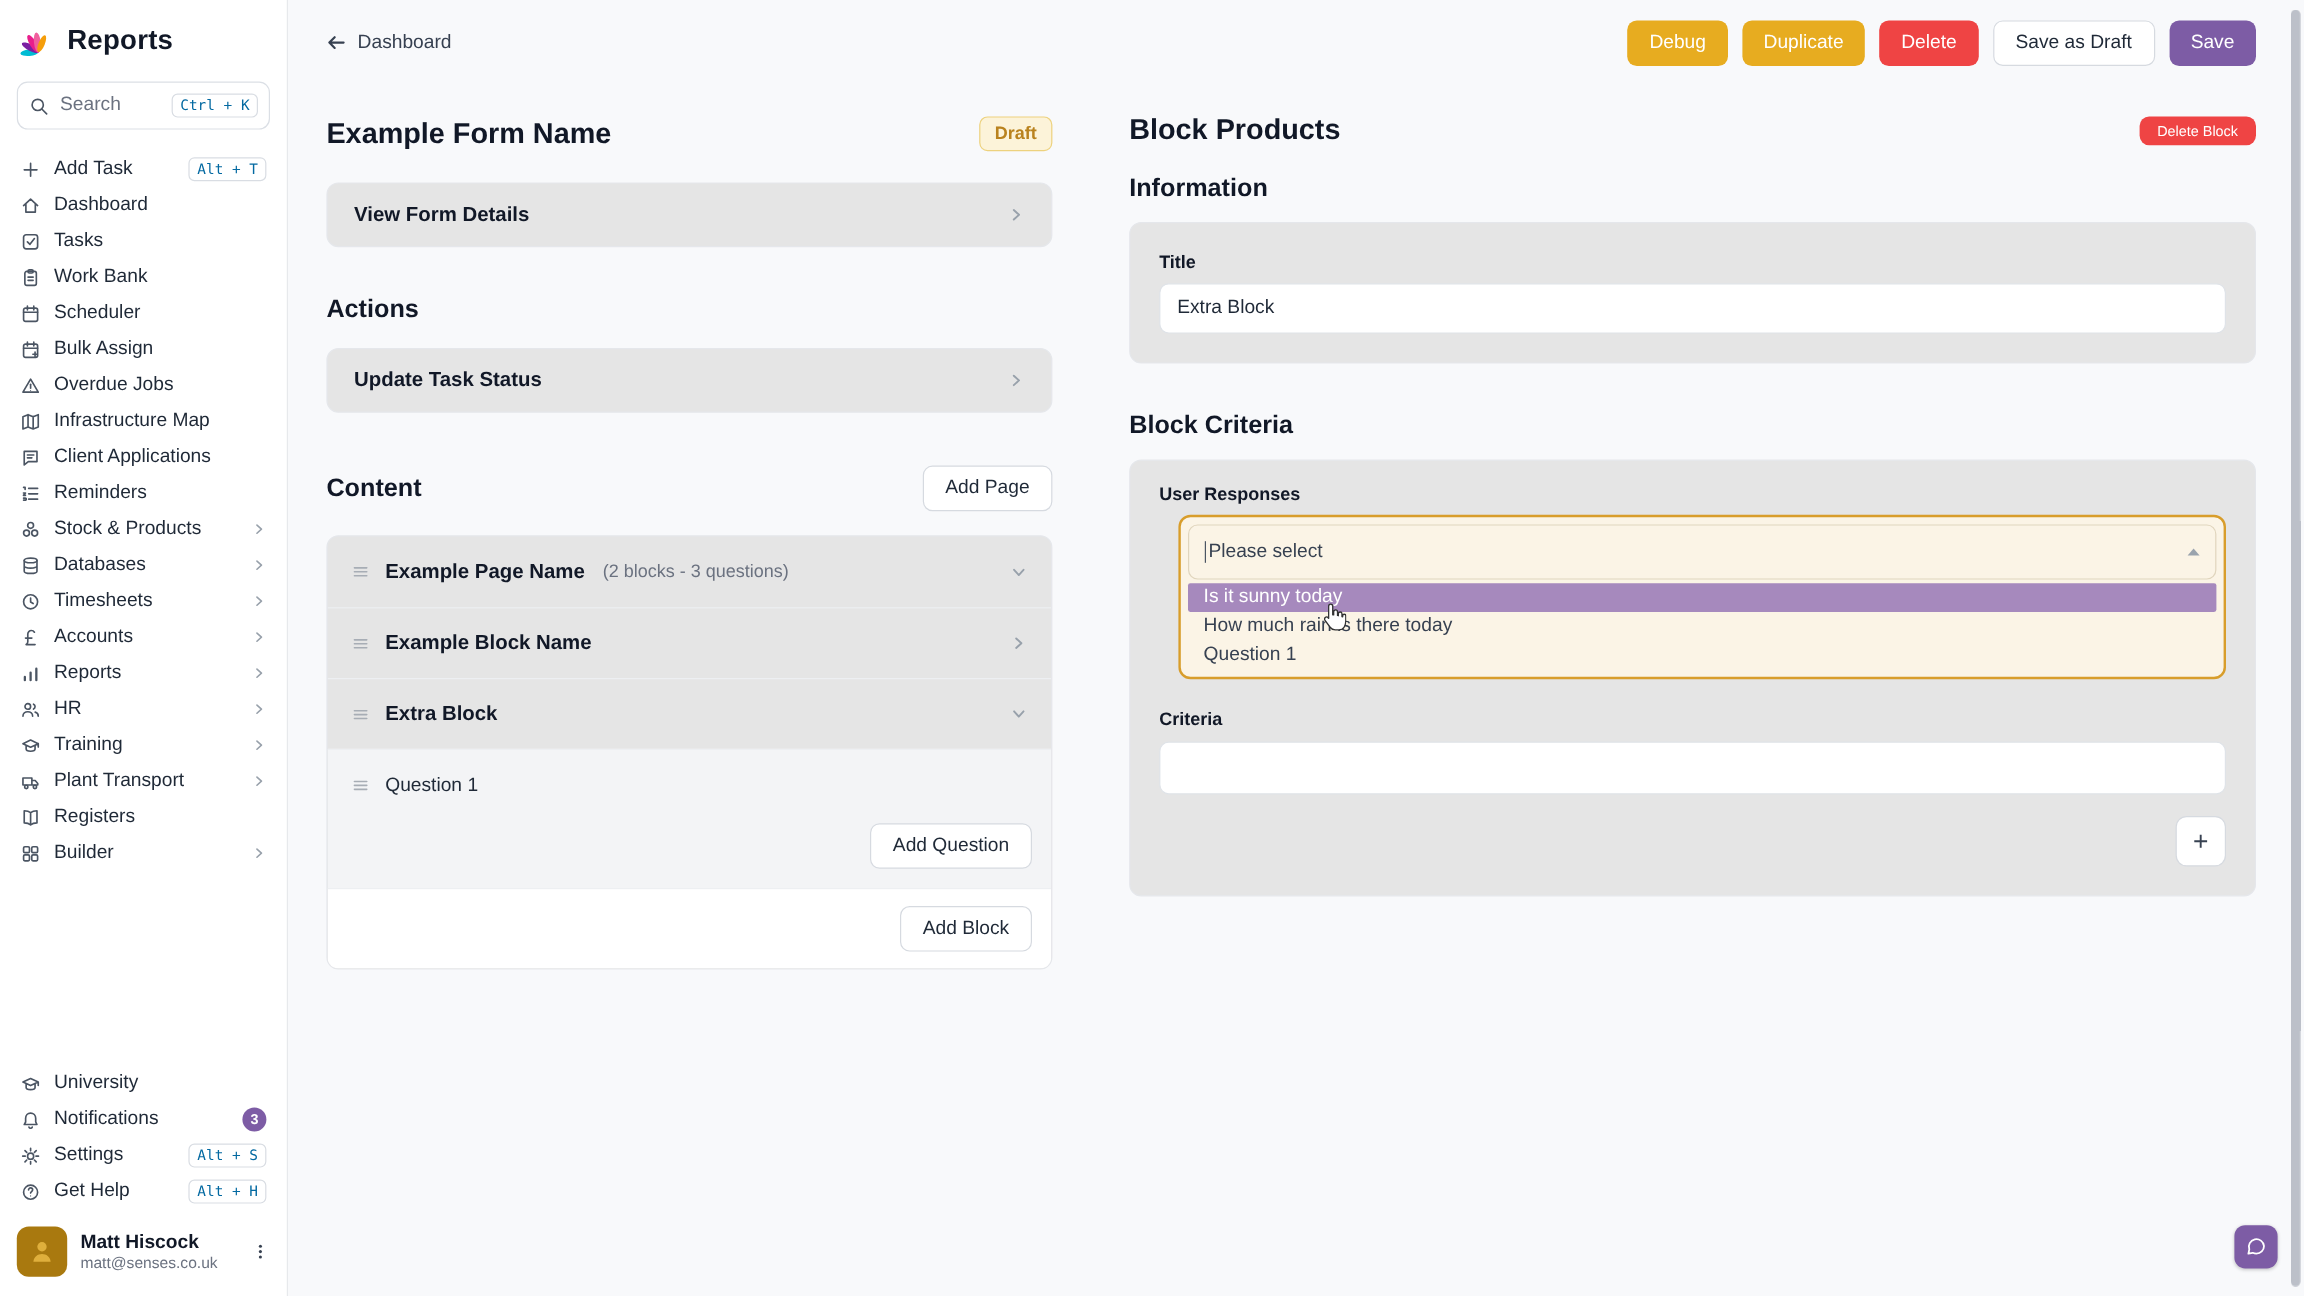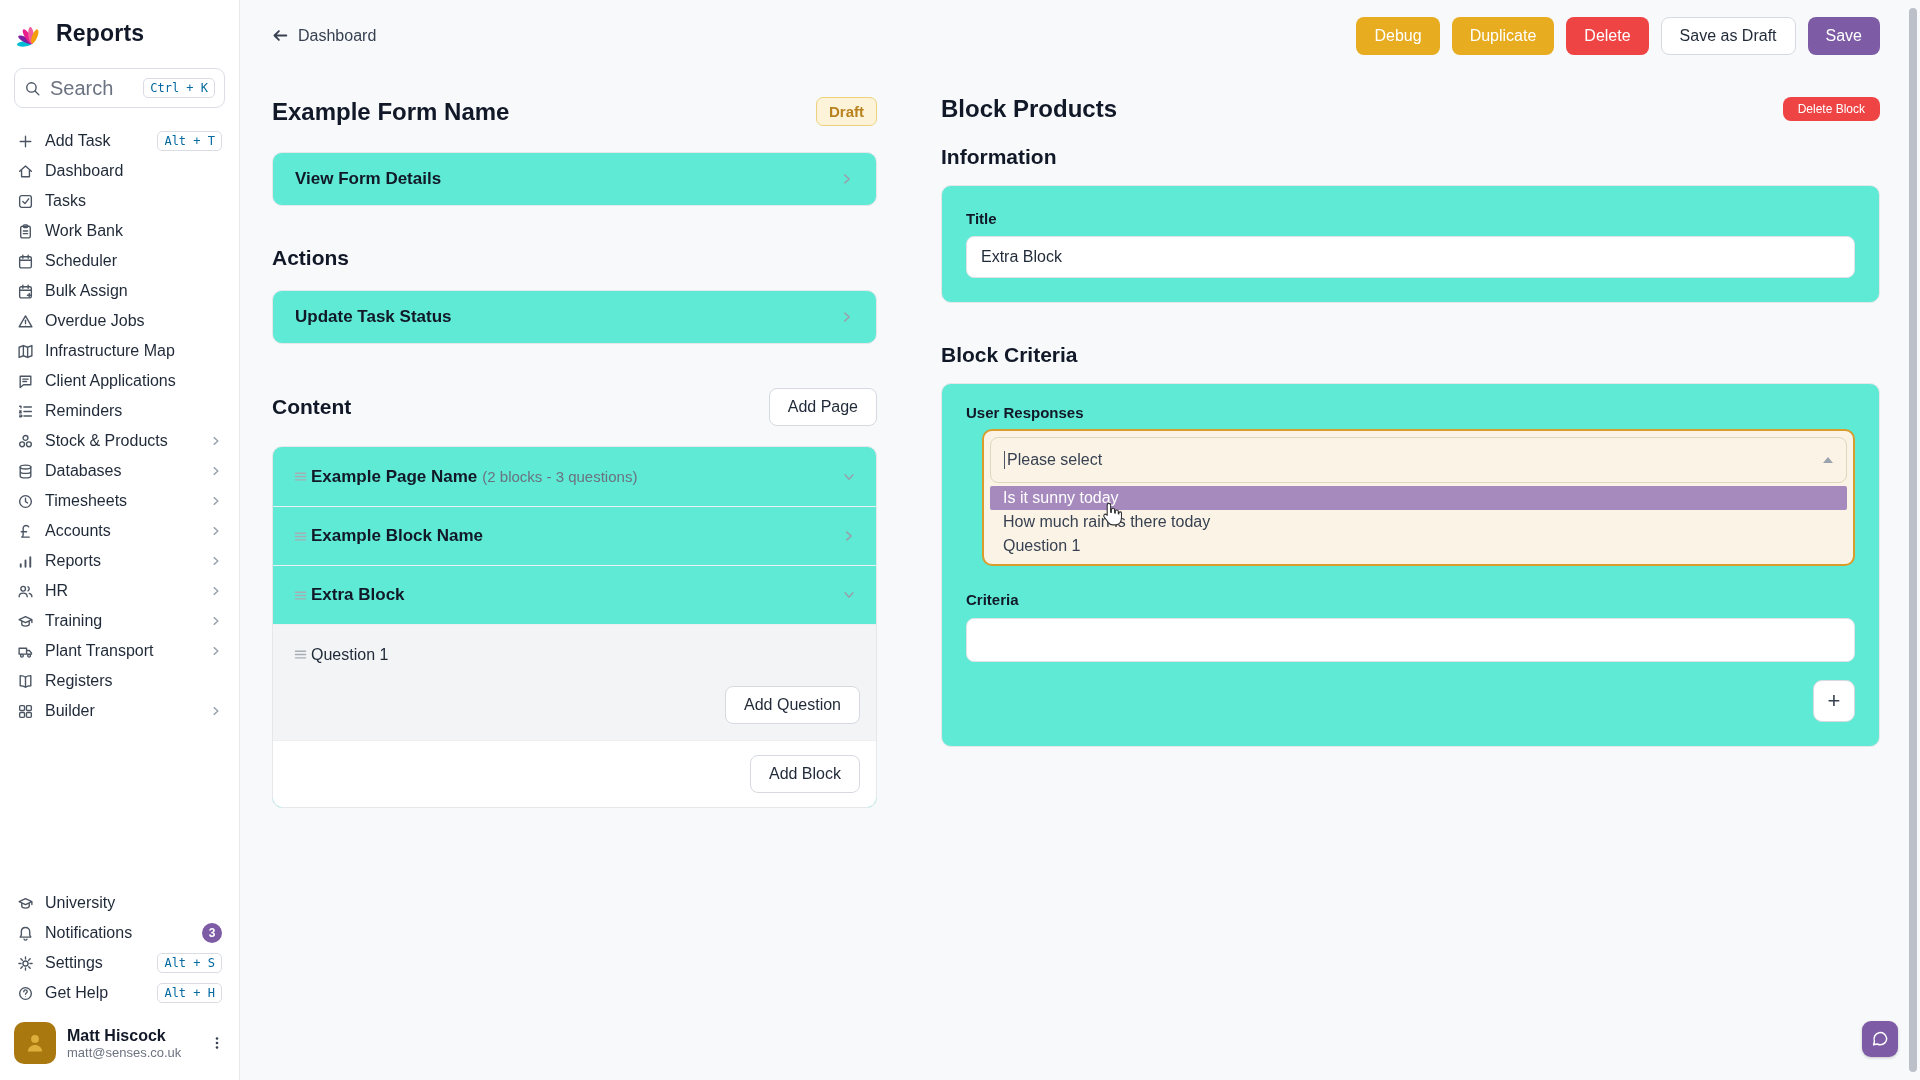--- a/index.html
+++ b/index.html
@@ -7,21 +7,21 @@
     font-family:"Liberation Sans", sans-serif; color:#1f2937; background:#f8f9fb; }
   .app { display:flex; width:100%; height:100%; }
 
   
   .sidebar { width:240px; min-width:240px; background:#ffffff; border-right:1px solid #e7e9ec;
     display:flex; flex-direction:column; padding:14px 14px 16px; }
   .logo-row { display:flex; align-items:center; gap:10px; margin:4px 2px 20px; cursor:pointer; }
   .logo-text { font-size:23px; font-weight:700; color:#111827; letter-spacing:.2px; }
   .searchbox { display:flex; align-items:center; gap:9px; height:40px; border:1px solid #dbdfe5;
     border-radius:9px; padding:0 9px; background:#fff; cursor:text; }
-  .search-ph { font-size:20px; color:#6b7280; }
+  .search-ph { font-size:16px; color:#6b7280; }
   .kbd { margin-left:auto; font-family:"DejaVu Sans Mono", monospace; font-size:12px; color:#0369a1;
     border:1px solid #d9dde3; border-radius:5px; padding:2px 6px; background:#fff; white-space:nowrap; }
   nav { margin-top:18px; display:flex; flex-direction:column; }
   .nav-item { display:flex; align-items:center; gap:11px; height:30px; font-size:16px; color:#1f2937;
     padding:0 3px; cursor:pointer; border-radius:6px; }
   .nav-item .kbd { margin-left:auto; }
   .ni { width:17px; height:17px; flex:none; stroke:#4b5563; fill:none; stroke-width:1.3;
     stroke-linecap:round; stroke-linejoin:round; }
   .chev { margin-left:auto; width:12px; height:12px; stroke:#98a1ab; fill:none; stroke-width:1.8;
     stroke-linecap:round; stroke-linejoin:round; flex:none; }
@@ -52,30 +52,30 @@
   .col-left { width:605px; min-width:605px; }
   .col-right { flex:1; }
 
   h1 { font-size:24px; font-weight:700; color:#111827; }
   h2 { font-size:21px; font-weight:600; color:#111827; }
   .row-between { display:flex; align-items:center; justify-content:space-between; }
 
   .title-row { margin-top:26px; }
   .draft-badge { background:#fcf3d9; border:1px solid #edd27e; color:#b9821e; font-size:15px;
     font-weight:600; border-radius:7px; padding:5px 12px; }
-  .card { background:#5eead4; border:1px solid #e5e7eb; border-radius:10px; }
+  .card { background:#e5e5e5; border:1px solid #e5e7eb; border-radius:10px; }
   .link-card { margin-top:26px; height:54px; display:flex; align-items:center; padding:0 22px;
     cursor:pointer; }
   .link-card span { font-size:17px; font-weight:600; color:#111827; }
   .link-card .chev { width:14px; height:14px; }
   .mt-40 { margin-top:40px; }
   .content-head { margin-top:44px; }
 
   .list-card { margin-top:20px; overflow:hidden; }
-  .list-row { height:59px; display:flex; align-items:center; gap:3px; padding:0 20px; cursor:pointer; }
+  .list-row { height:59px; display:flex; align-items:center; gap:13px; padding:0 20px; cursor:pointer; }
   .list-row + .list-row, .gray-zone, .list-footer { border-top:1px solid #edeff2; }
   .list-row .name { font-size:17px; font-weight:600; color:#111827; }
   .list-row .meta { font-size:15px; color:#6b7280; margin-left:2px; }
   .handle { width:15px; height:15px; stroke:#a7adb5; fill:none; stroke-width:1.4; stroke-linecap:round;
     flex:none; cursor:grab; }
   .gray-zone { background:#f3f4f6; }
   .gray-zone .list-row { cursor:default; }
   .gray-zone .qname { font-size:16px; font-weight:400; color:#1f2937; }
   .btn-row { display:flex; justify-content:flex-end; padding:2px 16px 16px; }
   .list-footer { background:#fff; display:flex; justify-content:flex-end; padding:14px 16px; }

